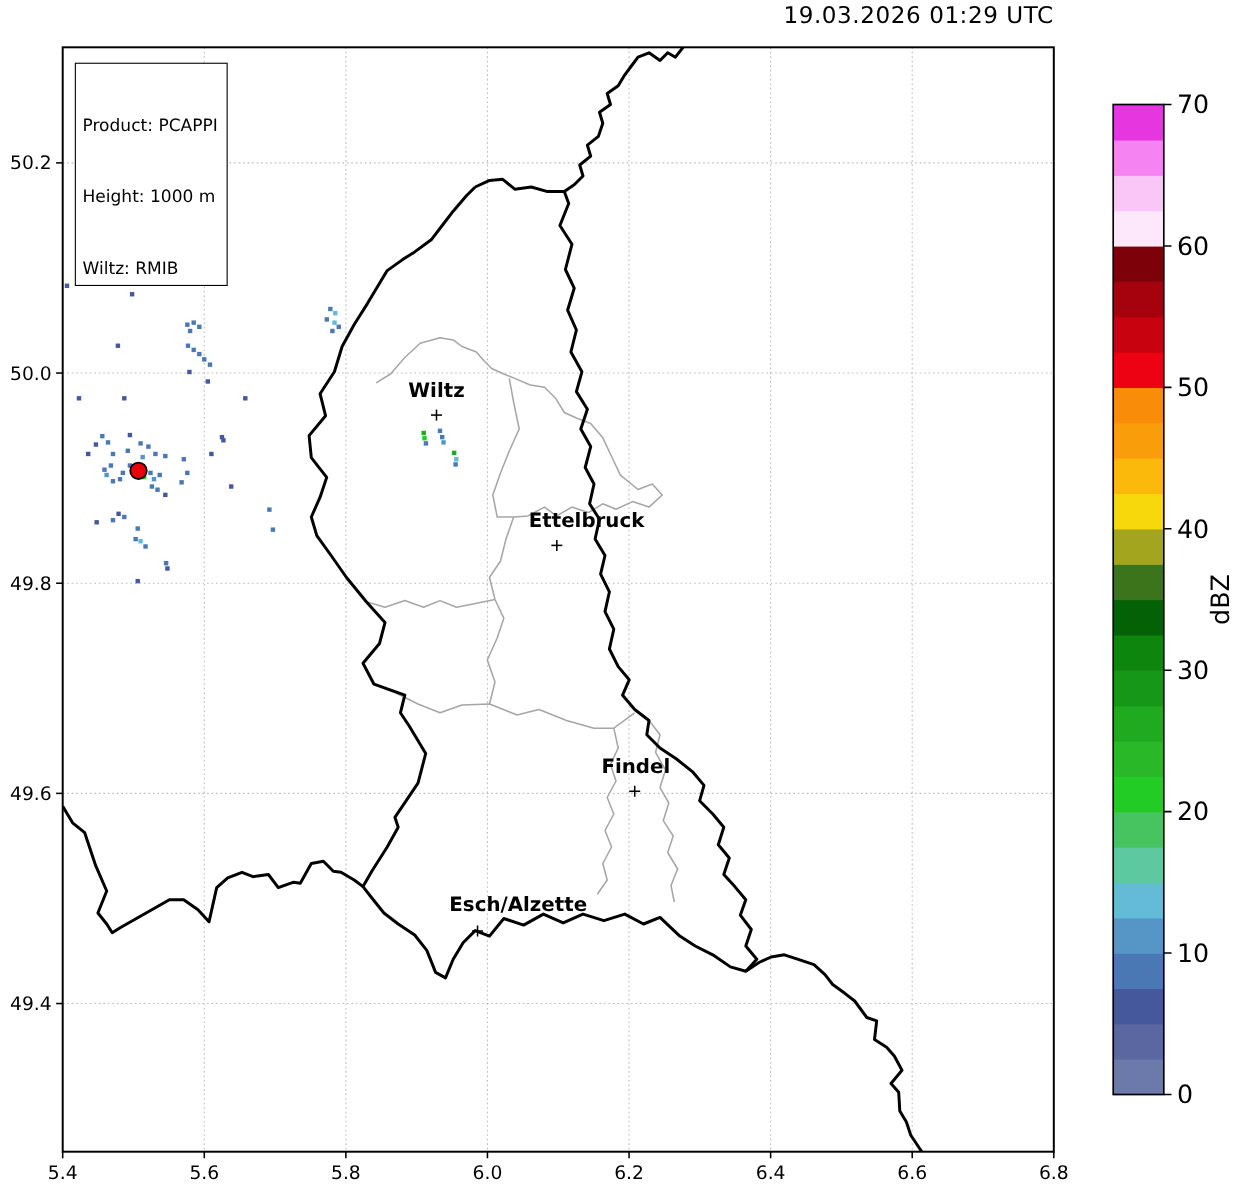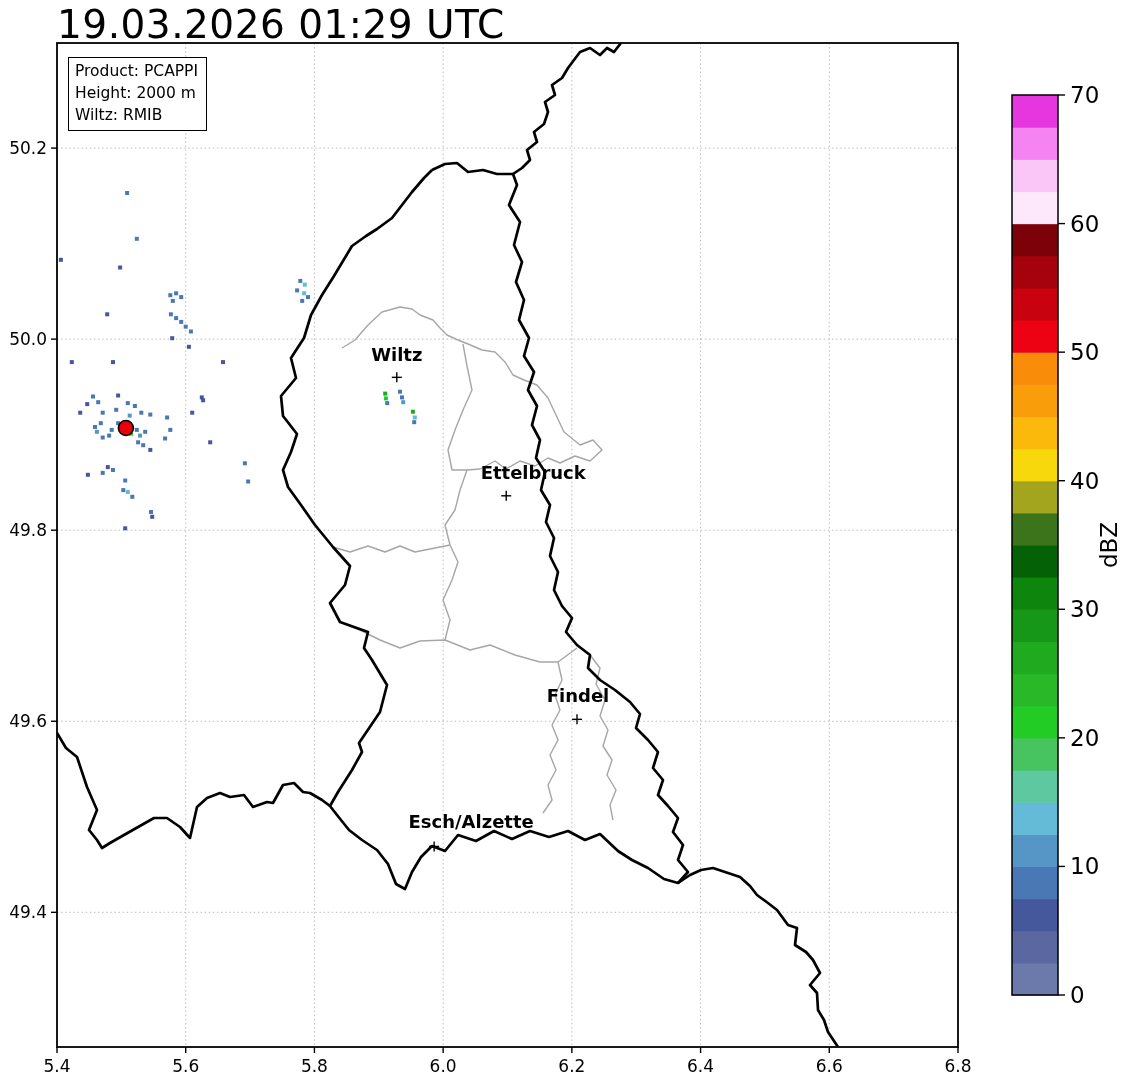--- a/index.html
+++ b/index.html
@@ -1,32 +1,32 @@
 <!DOCTYPE html>
 <html><head>
 <meta charset="utf-8">
 <style>
   html,body{margin:0;padding:0;background:#ffffff;}
   .figure{position:relative;width:1145px;height:1084px;background:#ffffff;
           font-family:"DejaVu Sans","Liberation Sans",sans-serif;color:#000;overflow:hidden;}
-  .title{position:absolute;left:57px;top:2px;width:901px;text-align:left;
-         font-size:39px;font-weight:400;letter-spacing:0.5px;}
+  .title{position:absolute;left:57px;top:2px;width:901px;text-align:right;
+         font-size:21px;font-weight:400;letter-spacing:0.5px;}
   .infobox{position:absolute;left:68px;top:57px;background:#ffffff;border:1.5px solid #000;
            padding:2px 8px 4px 6px;font-size:15.5px;line-height:22px;z-index:5;}
-  .infobox div{white-space:nowrap;}
+  .infobox div{white-space:nowrap;margin-top:43px;}
   svg text{font-family:"DejaVu Sans","Liberation Sans",sans-serif;}
 </style>
 </head>
 <body>
 
 <div class="figure">
   <div class="title">19.03.2026 01:29 UTC</div>
   <div class="infobox">
     <div>Product: PCAPPI</div>
-    <div>Height: 2000 m</div>
+    <div>Height: 1000 m</div>
     <div>Wiltz: RMIB</div>
   </div>
   <svg id="plot-svg" width="1145" height="1084" viewBox="0 0 1145 1084" style="position:absolute;left:0;top:0;">
       <defs>
         <clipPath id="plotclip">
           <rect x="57" y="43" width="901" height="1004"></rect>
         </clipPath>
       </defs>
       <g stroke="#bdbdbd" stroke-width="1" stroke-dasharray="1.5 2.6">
         <line x1="185.7142857142853" y1="43" x2="185.7142857142853" y2="1047"></line>

